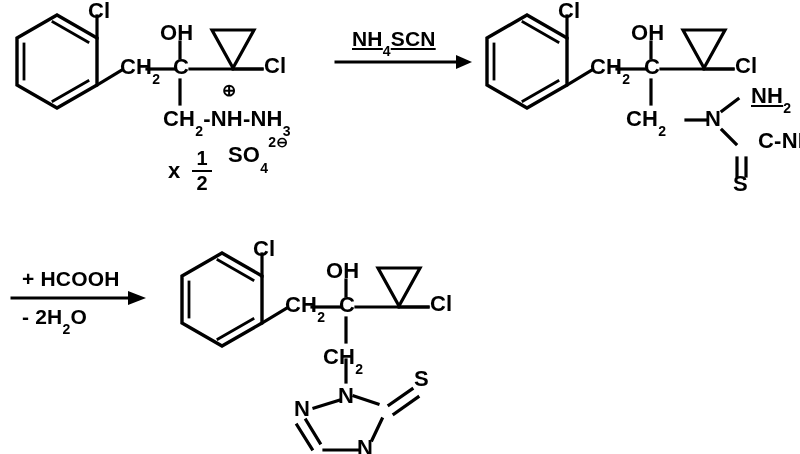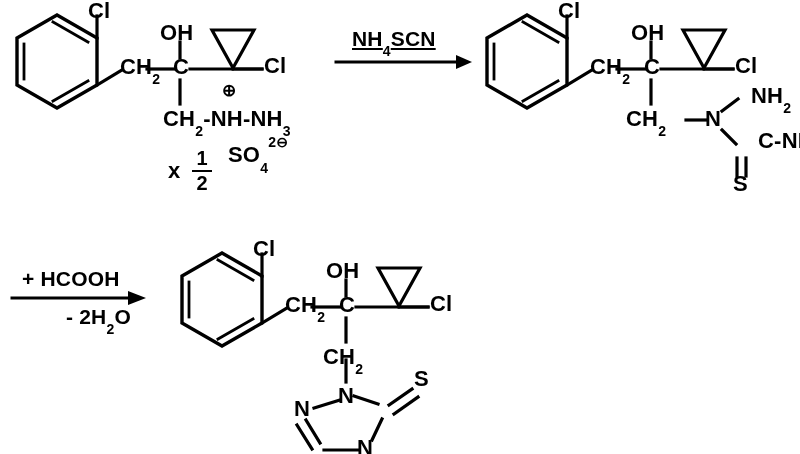--- a/index.html
+++ b/index.html
@@ -185,33 +185,33 @@
 <div class="lbl atom" style="left:631px; top:22px;">OH</div>
 
 <div class="lbl atom" style="left:735px; top:55px;">Cl</div>
 
 <div class="lbl atom" style="left:626px; top:108px;">
   <span>CH</span><span class="sub">2</span>
 </div>
 
 <div class="lbl atom" style="left:705px; top:108px;">N</div>
 
-<div class="lbl atom" style="left:751px; top:85px;">
+<div class="lbl atom" style="left:751px; top:85px;text-decoration:underline;">
   <span>NH</span><span class="sub">2</span>
 </div>
 
 <div class="lbl atom" style="left:758px; top:130px;">
   <span>C</span><span>-</span><span>NH</span><span class="sub">2</span>
 </div>
 
 <div class="lbl atom" style="left:733px; top:173px;">S</div>
 
 <div class="lbl reag" style="left:22px; top:268px;">+ HCOOH</div>
 
-<div class="lbl reag" style="left:22px; top:306px;margin-left:44px;">
+<div class="lbl reag" style="left:22px; top:306px;">
   <span>- 2H</span><span class="sub">2</span><span>O</span>
 </div>
 
 <div class="lbl atom" style="left:253px; top:238px;">Cl</div>
 
 <div class="lbl atom" style="left:285px; top:294px;">
   <span>CH</span><span class="sub">2</span>
 </div>
 
 <div class="lbl atom" style="left:339px; top:294px;">C</div>

